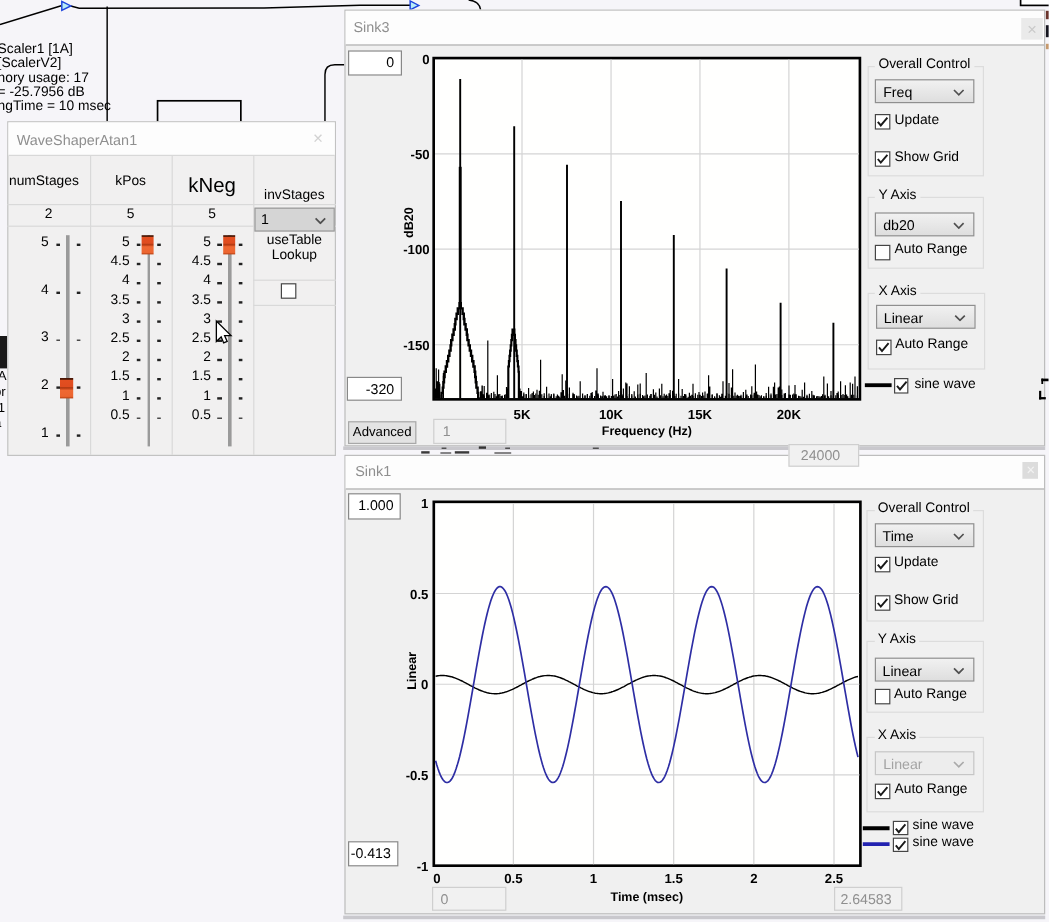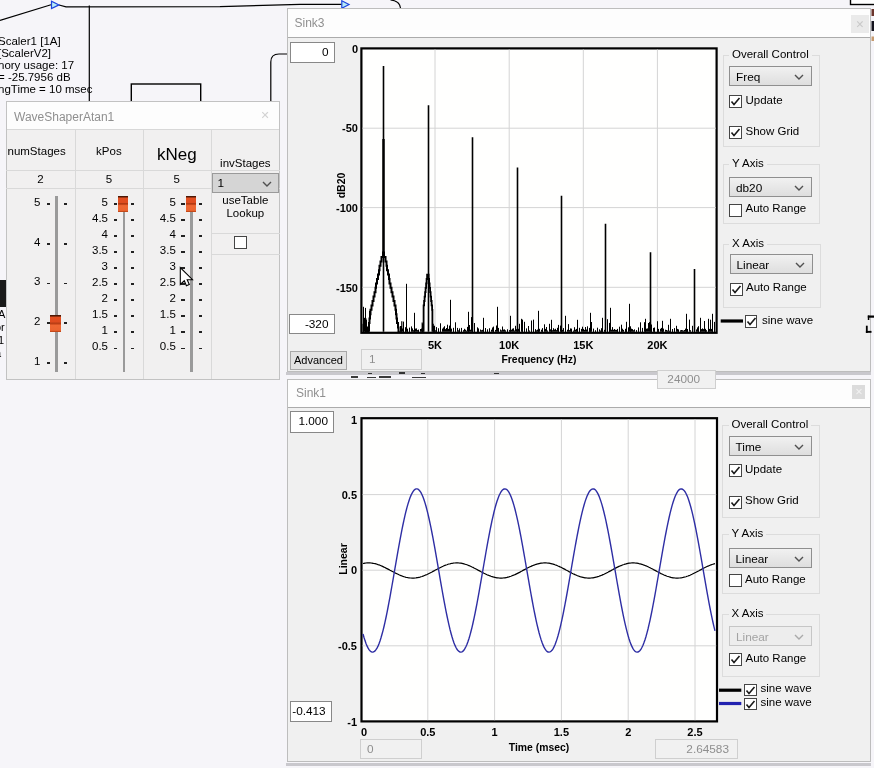--- a/index.html
+++ b/index.html
@@ -312,21 +312,21 @@
 <div class="cbl" style="left:746.0px; top:281.1px;">Auto Range</div>
 <div class="cb" style="left:744.5px; top:315px; width:12.5px; height:12.5px;">
     <svg width="13" height="13" viewBox="0 0 13 13" style="position:absolute;left:-1px;top:-1px;">
       <polyline points="2.5,6.5 5,9.5 10.5,3" fill="none" stroke="#1a1a1a" stroke-width="1.6"></polyline>
     </svg>
   </div>
 <div class="cbl" style="left:762px; top:313.5px;">sine wave</div>
 <div class="fld" style="left:289.5px; top:411px; width:44.5px; height:21.5px; line-height:19.5px; padding-right:5px;">1.000</div>
 <div class="fld" style="left:289.7px; top:701px; width:42px; height:21px; line-height:19px; padding-right:5px;">-0.413</div>
 <div class="gfld" style="left:360px; top:738.5px; width:62px; height:20px; line-height:18px; padding-left:6px;">0</div>
-<div class="gfld" style="left:655px; top:738.5px; width:83px; height:20px; line-height:18px; text-align:right; padding-right:8px;">2.64583</div>
+<div class="gfld" style="left:695px; top:738.5px; width:57px; height:20px; line-height:18px; text-align:right; padding-right:8px;">2.64583</div>
 <div class="grp" style="left:722px; top:424.7px; width:97.5px; height:93px;"></div>
 <div class="glab" style="left:728.5px; top:417.7px;">Overall Control</div>
 <div class="dd" style="left:728.5px; top:436px; width:83px; height:20px;">
     <span>Time</span>
     <svg width="10" height="6" viewBox="0 0 10 6">
       <polyline points="1,1 5,5 9,1" fill="none" stroke="#505050" stroke-width="1.4"></polyline>
     </svg>
   </div>
 <div class="cb" style="left:728.5px; top:464.4px; width:13px; height:13px;">
     <svg width="13" height="13" viewBox="0 0 13 13" style="position:absolute;left:-1px;top:-1px;">

